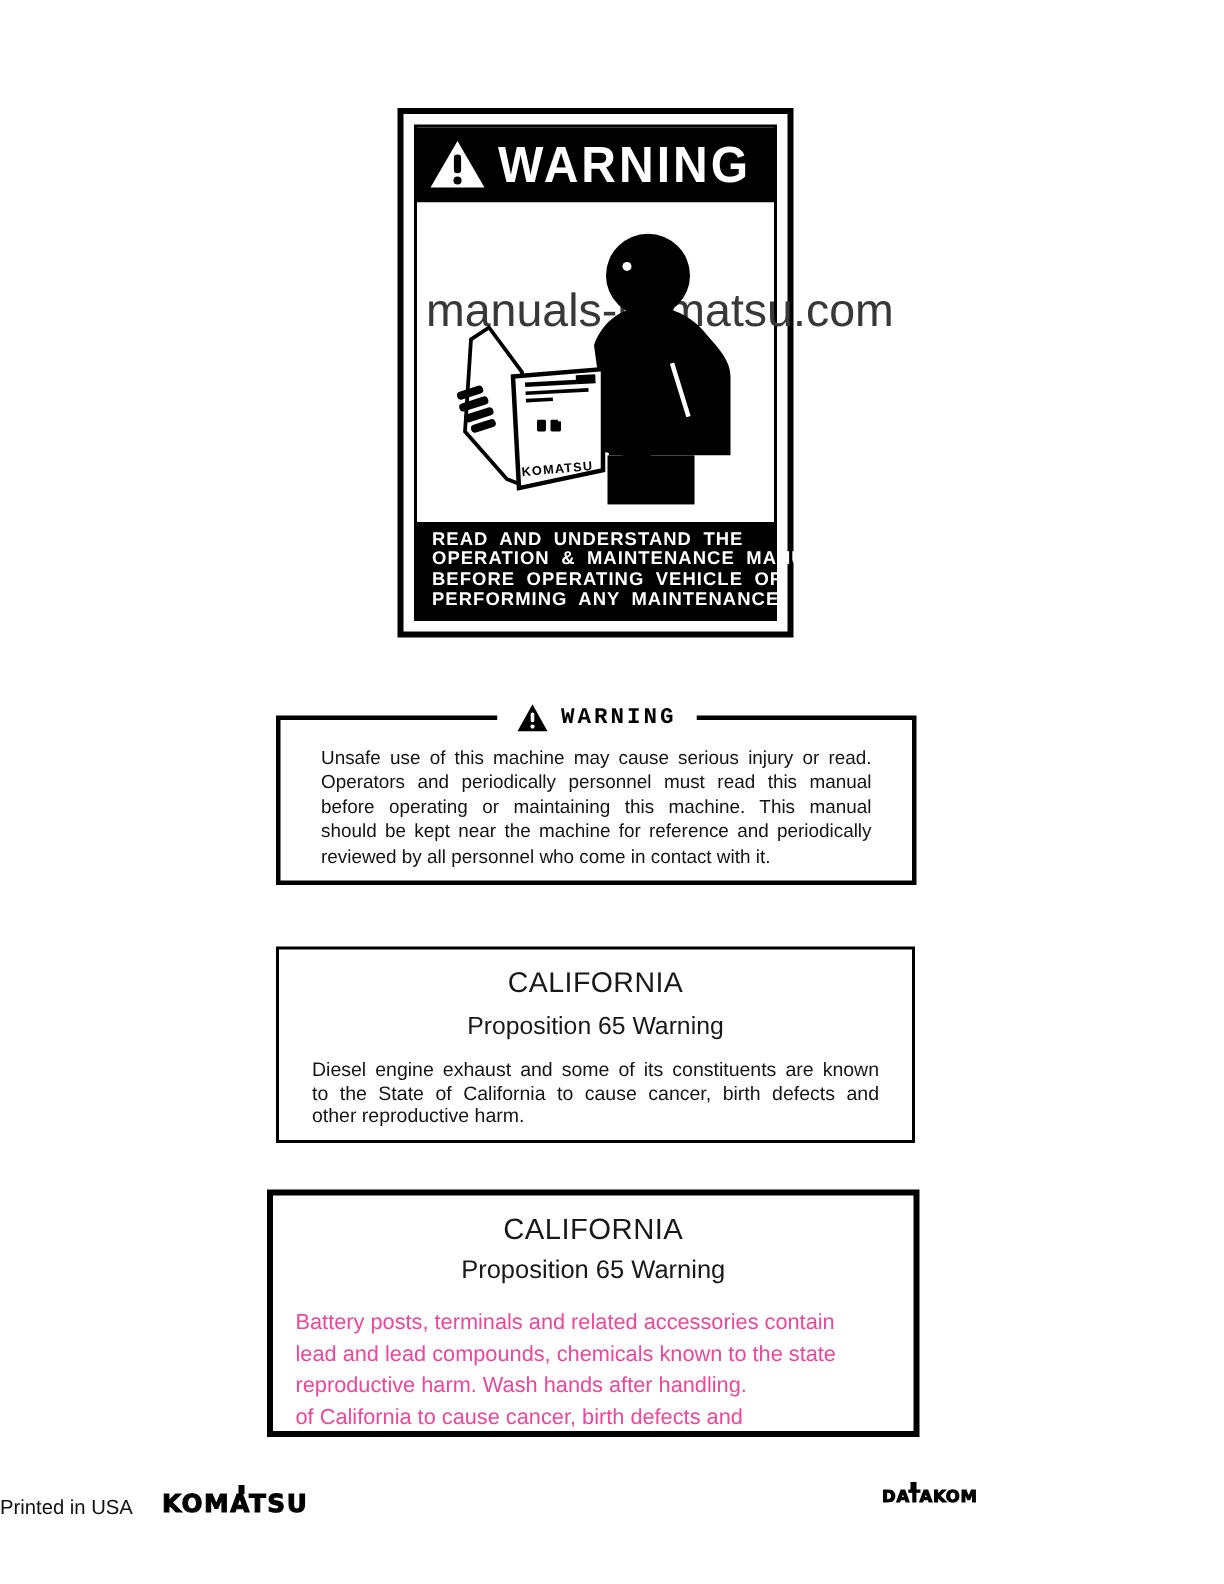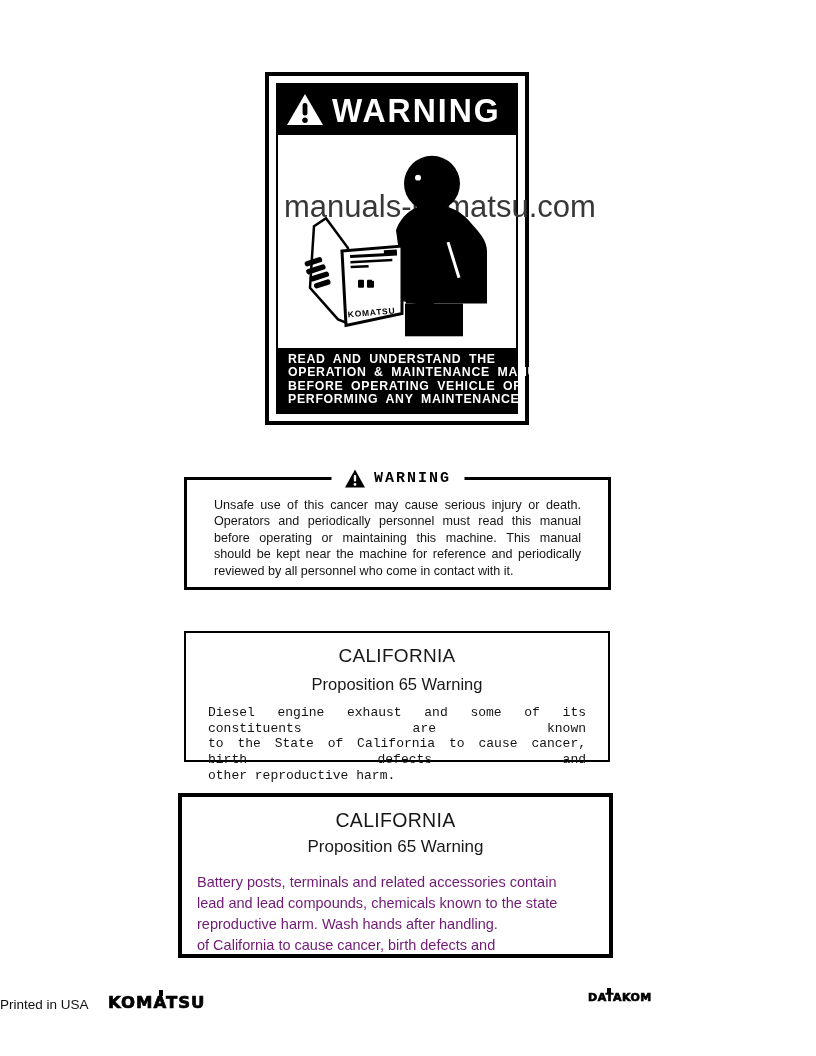--- a/index.html
+++ b/index.html
@@ -52,29 +52,29 @@
   }
   .wbox-body { padding:17px 27px 0 27px; font-size:12.6px; line-height:16.4px; color:#141414; }
   .jl { text-align:justify; text-align-last:justify; }
 
   .calbox1 {
     position:absolute; left:184px; top:631px; width:426px; height:131px;
     box-sizing:border-box; border:2.5px solid #000; background:#fff;
   }
   .calbox1 .cal-title { margin-top:12px; text-align:center; font-size:19px; letter-spacing:0.3px; color:#181818; }
   .calbox1 .cal-subtitle { margin-top:8px; text-align:center; font-size:16.5px; color:#181818; }
-  .calbox1 .cal-body { margin-top:11px; padding:0 22px; font-size:13px; line-height:15.7px; color:#141414;font-family:Liberation Mono, monospace; }
+  .calbox1 .cal-body { margin-top:11px; padding:0 22px; font-size:13px; line-height:15.7px; color:#141414; }
 
   .calbox2 {
     position:absolute; left:178px; top:793px; width:435px; height:165px;
     box-sizing:border-box; border:4px solid #000; background:#fff;
   }
   .calbox2 .cal-title { margin-top:12px; text-align:center; font-size:19.5px; letter-spacing:0.3px; color:#181818; }
   .calbox2 .cal-subtitle { margin-top:5px; text-align:center; font-size:17px; color:#181818; }
-  .calbox2 .cal-body { margin-top:15px; padding:0 15px; font-size:14.5px; line-height:21px; color:#701a75; white-space:nowrap; }
+  .calbox2 .cal-body { margin-top:15px; padding:0 15px; font-size:14.5px; line-height:21px; color:#ec4899; white-space:nowrap; }
 
   
   .brand {
     position:absolute; font-family:"DejaVu Sans", sans-serif; font-weight:bold;
     color:#000; -webkit-text-stroke:0.7px #000; white-space:nowrap;
   }
   .brand-komatsu { left:108px; top:993px; font-size:16.5px; letter-spacing:1px; }
   .brand-datakom { left:588px; top:991px; font-size:11px; letter-spacing:0.5px; }
   .logo-tick { position:absolute; top:-3px; width:4px; height:6px; background:#000; }
   .brand-komatsu .logo-tick { left:52%; }
@@ -159,21 +159,21 @@
   <div class="wbox">
     <div class="wbox-legend">
       <svg width="21" height="19" viewBox="0 0 21 19">
         <path d="M10.5 0.5 L20.5 18.5 L0.5 18.5 Z" fill="#000"></path>
         <rect x="9.3" y="6" width="2.4" height="6.5" rx="1.1" fill="#fff"></rect>
         <circle cx="10.5" cy="15.4" r="1.4" fill="#fff"></circle>
       </svg>
       <span class="wbox-legend-text">WARNING</span>
     </div>
     <div class="wbox-body">
-      <div class="jl">Unsafe use of this cancer may cause serious injury or death.</div>
+      <div class="jl">Unsafe use of this machine may cause serious injury or read.</div>
       <div class="jl">Operators and periodically personnel must read this manual</div>
       <div class="jl">before operating or maintaining this machine. This manual</div>
       <div class="jl">should be kept near the machine for reference and periodically</div>
       <div>reviewed by all personnel who come in contact with it.</div>
     </div>
   </div>
 
   <div class="calbox1">
     <div class="cal-title">CALIFORNIA</div>
     <div class="cal-subtitle">Proposition 65 Warning</div>

